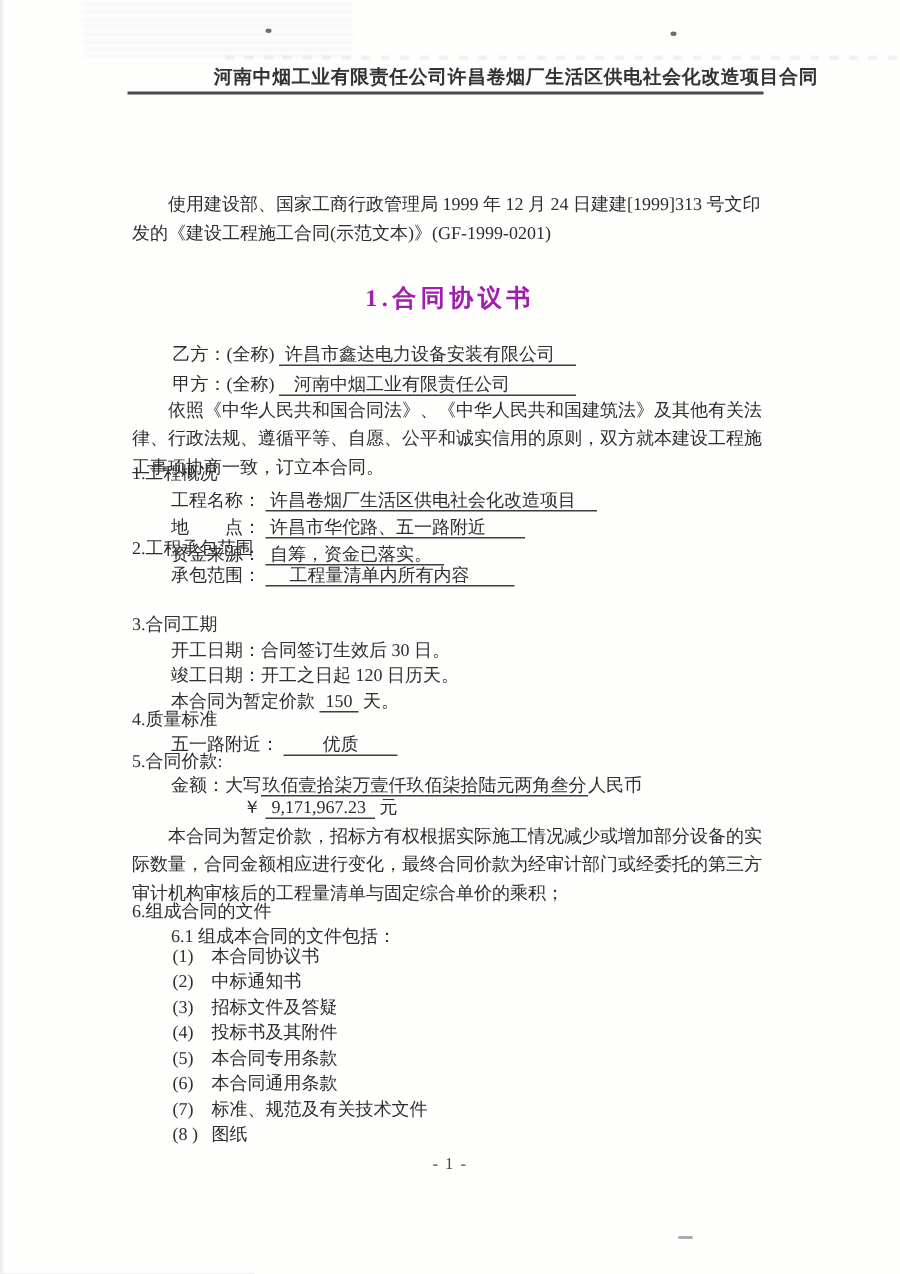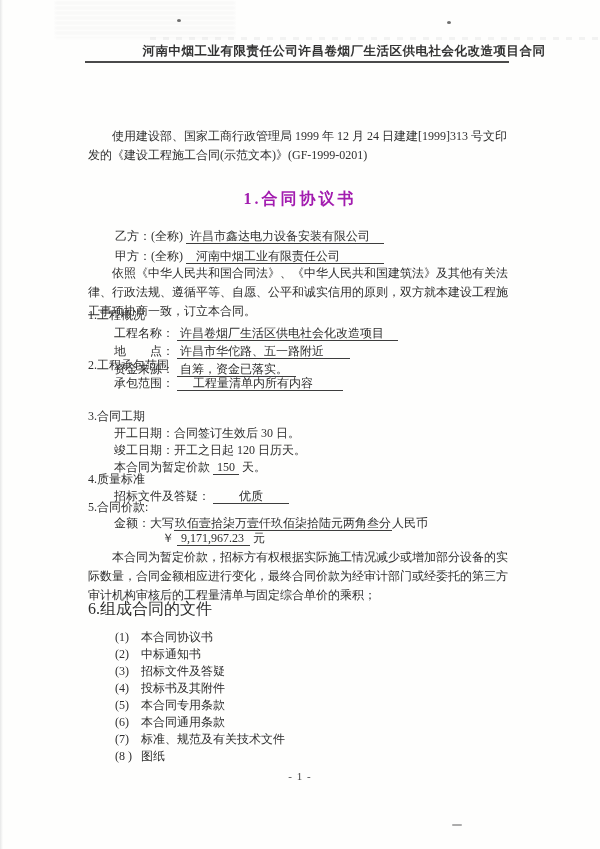--- a/index.html
+++ b/index.html
@@ -71,21 +71,21 @@
   .sec1 { top: 306px; line-height: 18px; }
   .sec2 { top: 356px; line-height: 18px; }
   .sec3 { top: 408px; line-height: 17px; }
   .sec4 { top: 471px; line-height: 17px; }
   .sec5 { top: 500px; line-height: 15.5px; }
   .sec5 .amount-digits-line { margin-left: 74px; }
   .note5 {
     position: absolute; top: 548px; left: 88px; width: 428px;
     font-size: 12px; line-height: 19px; text-indent: 2em; margin: 0;
   }
-  .sec6-heading { position: absolute; top: 599px; left: 88px; font-size: 16px; }
+  .sec6-heading { position: absolute; top: 599px; left: 88px; font-size: 12px; }
   .sec6-sub { position: absolute; top: 616px; left: 114px; font-size: 12px; }
   .doc-list {
     position: absolute; top: 629px; left: 115px; right: 70px;
     font-size: 12px; line-height: 17px;
   }
   .doc-list .num { display: inline-block; width: 26px; }
 
   
   .u { border-bottom: 1px solid #3d3d3d; }
   .u-party-a { padding: 0 44px 0 10px; }
@@ -167,39 +167,40 @@
     <div class="sub">
       <span>本合同为暂定价款</span>
       <span class="u u-days">150</span>
       <span>天。</span>
     </div>
   </div>
 
   <div class="sec sec4">
     <div>4.质量标准</div>
     <div class="sub">
-      <span>招标文件及答疑：</span>
+      <span>五一路附近：</span>
       <span class="u u-quality">优质</span>
     </div>
   </div>
 
   <div class="sec sec5">
     <div>5.合同价款:</div>
     <div class="sub">
       <span>金额：大写</span><span class="u u-words">玖佰壹拾柒万壹仟玖佰柒拾陆元两角叁分</span><span>人民币</span>
     </div>
     <div class="sub amount-digits-line">
       <span>￥</span>
       <span class="u u-digits">9,171,967.23</span>
       <span>元</span>
     </div>
   </div>
   <p class="note5">本合同为暂定价款，招标方有权根据实际施工情况减少或增加部分设备的实际数量，合同金额相应进行变化，最终合同价款为经审计部门或经委托的第三方审计机构审核后的工程量清单与固定综合单价的乘积；</p>
 
   <div class="sec6-heading">6.组成合同的文件</div>
+  <div class="sec6-sub">6.1 组成本合同的文件包括：</div>
   <div class="doc-list">
     <div><span class="num">(1)</span><span>本合同协议书</span></div>
     <div><span class="num">(2)</span><span>中标通知书</span></div>
     <div><span class="num">(3)</span><span>招标文件及答疑</span></div>
     <div><span class="num">(4)</span><span>投标书及其附件</span></div>
     <div><span class="num">(5)</span><span>本合同专用条款</span></div>
     <div><span class="num">(6)</span><span>本合同通用条款</span></div>
     <div><span class="num">(7)</span><span>标准、规范及有关技术文件</span></div>
     <div><span class="num">(8 )</span><span>图纸</span></div>
   </div>

